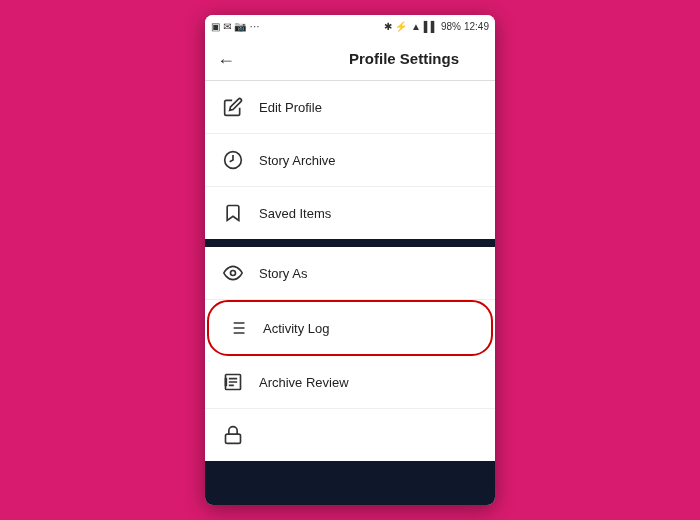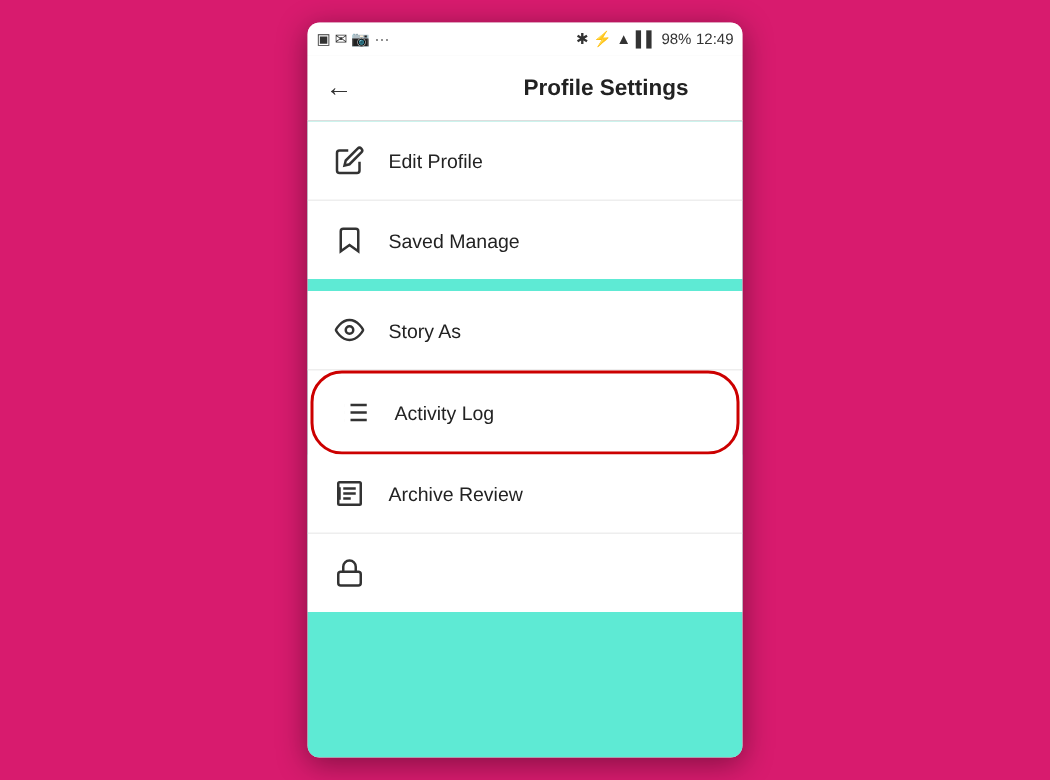--- a/index.html
+++ b/index.html
@@ -67,21 +67,21 @@
       font-weight: bold;
       color: #222;
       flex: 1;
       text-align: right;
       margin-right: 24px;
     }
     
     .content {
       flex: 1;
       overflow-y: auto;
-      background: #5eead4;
+      background: #0f172a;
     }
     
     .menu-group {
       background: #fff;
       margin-bottom: 8px;
     }
     .menu-item {
       display: flex;
       align-items: center;
       padding: 12px 14px;
@@ -146,28 +146,37 @@
       <div class="menu-item">
         <div class="menu-icon">
           <svg width="20" height="20" viewBox="0 0 24 24" fill="none" stroke="#333" stroke-width="2">
             <path d="M11 4H4a2 2 0 00-2 2v14a2 2 0 002 2h14a2 2 0 002-2v-7"></path>
             <path d="M18.5 2.5a2.121 2.121 0 013 3L12 15l-4 1 1-4 9.5-9.5z"></path>
           </svg>
         </div>
         <span class="menu-label">Edit Profile</span>
       </div>
 
+      <div class="menu-item">
+        <div class="menu-icon">
+          <svg width="20" height="20" viewBox="0 0 24 24" fill="none" stroke="#333" stroke-width="2">
+            <circle cx="12" cy="12" r="10"></circle>
+            <polyline points="12 6 12 12 8 14"></polyline>
+          </svg>
+        </div>
+        <span class="menu-label">Story Archive</span>
+      </div>
 
       <div class="menu-item">
         <div class="menu-icon">
           <svg width="20" height="20" viewBox="0 0 24 24" fill="none" stroke="#333" stroke-width="2">
             <path d="M19 21l-7-5-7 5V5a2 2 0 012-2h10a2 2 0 012 2z"></path>
           </svg>
         </div>
-        <span class="menu-label">Saved Manage</span>
+        <span class="menu-label">Saved Items</span>
       </div>
     </div>
 
     <div class="menu-group">
 
       <div class="menu-item">
         <div class="menu-icon">
           <svg width="20" height="20" viewBox="0 0 24 24" fill="none" stroke="#333" stroke-width="2">
             <path d="M1 12s4-8 11-8 11 8 11 8-4 8-11 8-11-8-11-8z"></path>
             <circle cx="12" cy="12" r="3"></circle>

